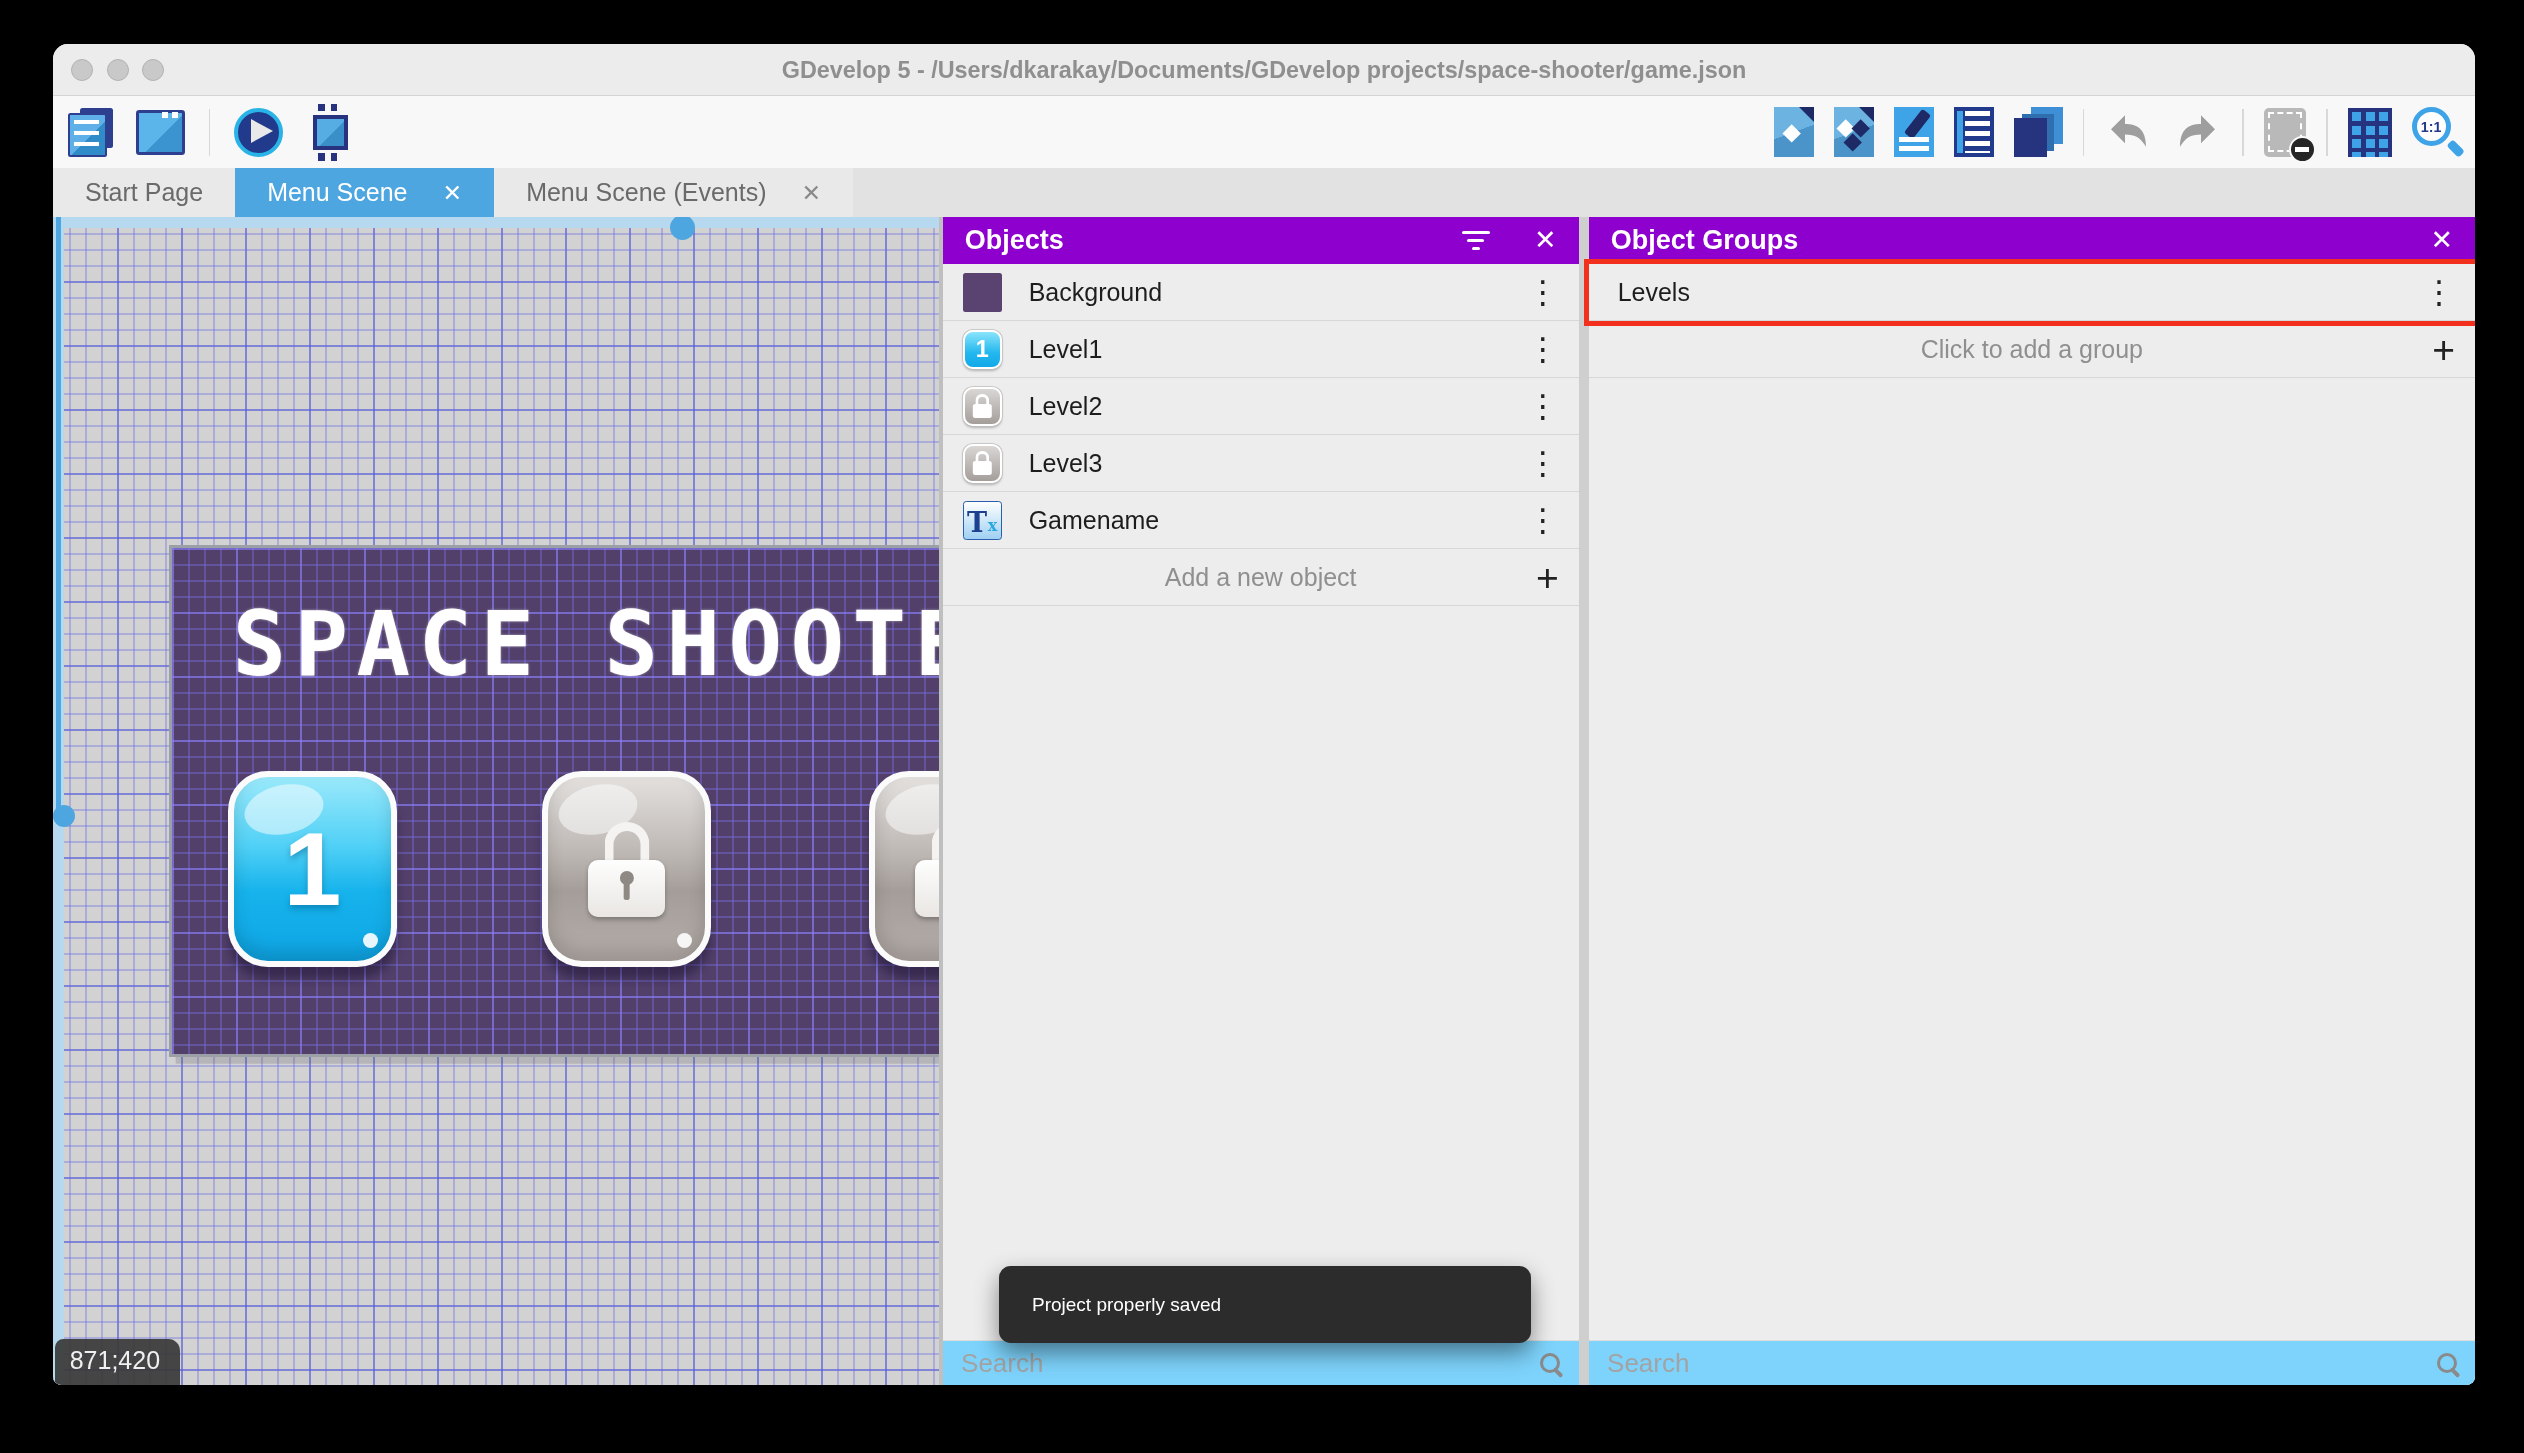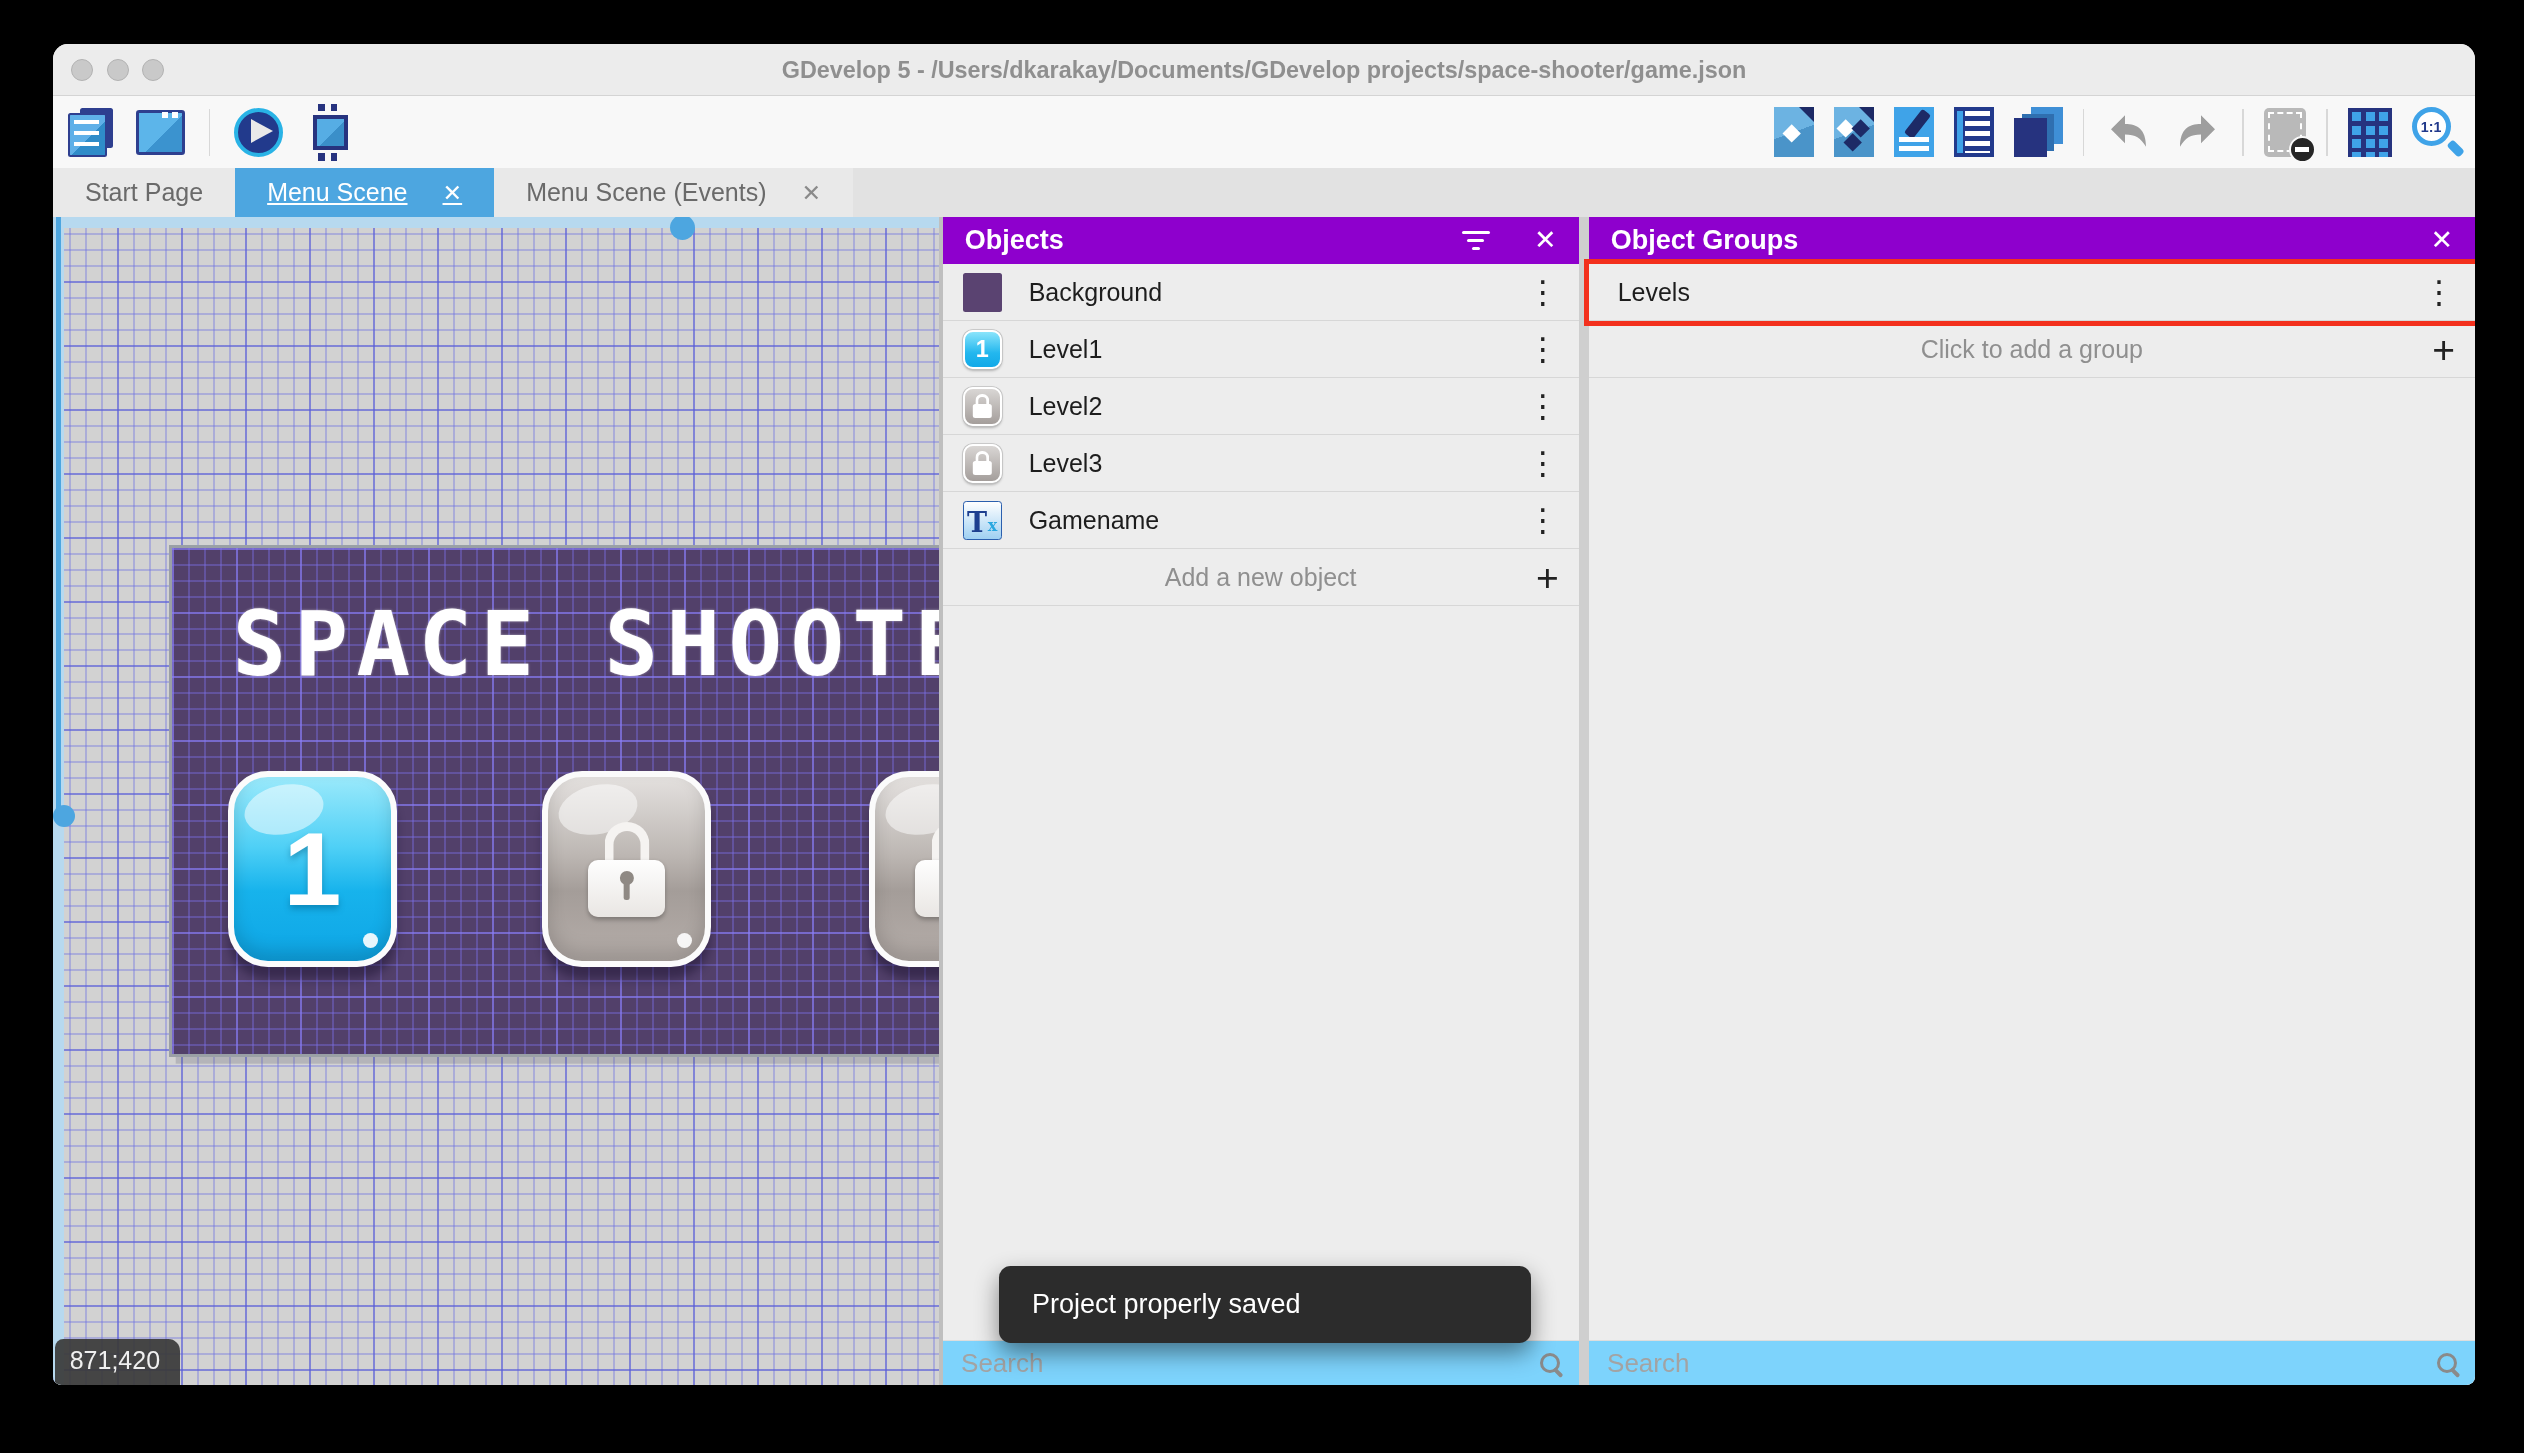--- a/index.html
+++ b/index.html
@@ -72,21 +72,21 @@
                      repeating-linear-gradient(#26337f 0 4.2px, transparent 4.2px 13.4px); }
   .i-zoom { position:relative; width:50px; height:50px; }
   .i-zoom .lens { position:absolute; left:0; top:0; width:39px; height:39px; border-radius:50%; border:5px solid #3fa3e8; background:#fff;
     display:flex; align-items:center; justify-content:center; font-size:14.2px; font-weight:bold; color:#223a8c; }
   .i-zoom .handle { position:absolute; right:1.7px; bottom:0; width:9.2px; height:16.7px; background:#3fa3e8; border-radius:3.3px; transform:rotate(-45deg); }
 
   
   .tabbar { height:49px; background:#e2e2e2; display:flex; align-items:stretch; flex:0 0 auto;text-align:center; }
   .tab { display:flex; align-items:center; padding:0 32px; font-size:25px; color:#6a6a6a; background:#e9e9e9; }
   .tab .close { margin-left:35px; font-size:23.4px; color:#8a8a8a; }
-  .tab.active { background:var(--accent,#4da6e0); color:#fff;text-decoration:underline; }
+  .tab.active { background:var(--accent,#4da6e0); color:#fff; }
   .tab.active .close { color:#fff; }
 
   
   .content { flex:1; display:flex; min-height:0; }
   .vdiv { width:3.3px; background:#bfbfbf; }
   .panel-gap { width:10px; background:#cfcfcf; }
 
   
   .canvas-area { position:relative; flex:1; overflow:hidden;
     background:
@@ -173,21 +173,21 @@
     border:3.3px solid #fff; border-bottom:none; border-radius:6.7px 6.7px 0 0; }
   .mini-lock .mbd { position:absolute; bottom:5.9px; left:50%; transform:translateX(-50%); width:18.4px; height:13.4px; background:#fff; border-radius:2.5px; }
   .mini-text { background:linear-gradient(180deg,#ffffff,#9fd0f2); border:1.7px solid #2b5fae; border-radius:3.3px;
     display:flex; align-items:flex-end; justify-content:center; gap:0.8px; padding-bottom:3.3px; }
   .mini-text .t { font-family:"DejaVu Serif", serif; font-weight:bold; font-size:27px; line-height:0.9; color:#1d3f8f; }
   .mini-text .x { font-family:"DejaVu Serif", serif; font-weight:bold; font-size:16px; color:#2ba8e0; }
 
   
   .toast { position:absolute; left:946px; top:1222px; width:532px; height:77px; background:#2c2c2c; border-radius:11.7px;
     box-shadow:0 10px 23.4px rgba(0,0,0,0.45); display:flex; align-items:center; padding-left:33px; z-index:40;
-    color:#fff; font-size:27px; }
+    color:#fff; font-size:19px; }
 </style>
 </head>
 <body>
 
 <div class="window">
 
   <div class="titlebar">
     <div class="traffic">
       <span></span>
       <span></span>

